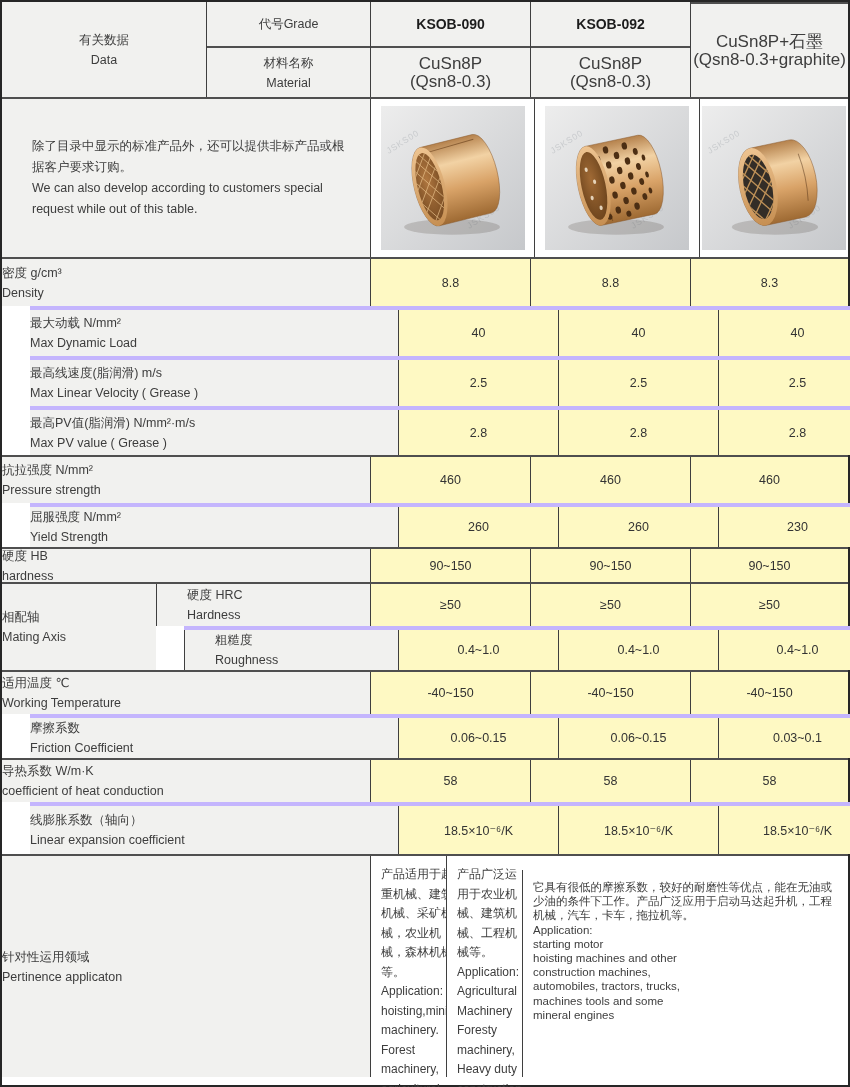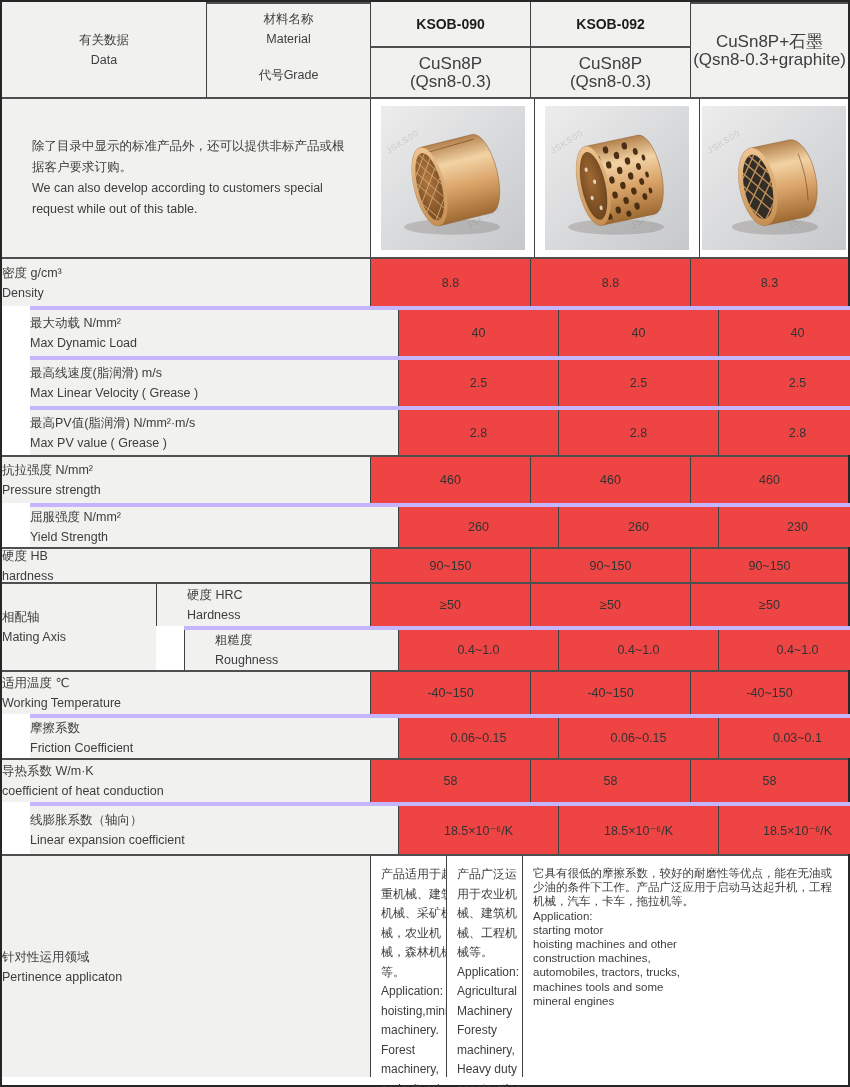--- a/index.html
+++ b/index.html
@@ -4,62 +4,62 @@
 <style>
   html,body{margin:0;padding:0;background:#ffffff;}
   body{font-family:"Liberation Sans","DejaVu Sans",sans-serif;color:#3d3d3d;}
   *{box-sizing:border-box;}
   .tbl{width:850px;height:1087px;border:2px solid #262626;background:#fff;}
   .row{display:flex;width:100%;}
   .cell{display:flex;flex-direction:column;justify-content:center;min-width:0;}
   .lab{background:#f1f1ef;align-items:flex-start;font-size:12.5px;line-height:20px;}
   .lab span{display:block;}
   .center{align-items:center;padding-left:0;text-align:center;}
-  .val{flex:1 1 auto;background:#ef4444;align-items:center;justify-content:center;font-size:12.5px;color:#333;text-align:center;}
+  .val{flex:1 1 auto;background:#fef9c3;align-items:center;justify-content:center;font-size:12.5px;color:#333;text-align:center;}
   .bl{border-left:1px solid #3f3f3f;}
   .bt1{border-top:4px solid #c4b5fd;margin-left:28px;}
   .bt2{border-top:2px solid #4f4f4f;}
   .w368{width:368px;flex:0 0 368px;}
   .w204{width:204px;flex:0 0 204px;}
   .w164{width:164px;flex:0 0 164px;}
   .w160{width:160px;flex:0 0 160px;}
   .w154{width:154px;flex:0 0 154px;}
   .w214{width:214px;flex:0 0 214px;}
   .hcol{display:flex;flex-direction:column;}
   .h44{height:44px;}
   .h51{height:51px;border-top:2px solid #4f4f4f;}
   .grade{font-weight:bold;font-size:14px;color:#1c1c1c;}
   .mat{font-size:17px;line-height:18px;}
   .introtxt{white-space:pre-line;font-size:12.5px;line-height:21px;padding:0 22px 0 30px;}
   .lab.intro{padding-left:0;align-items:stretch;}
   .imgcell{flex:1 1 auto;background:#ffffff;align-items:center;justify-content:center;}
   .app{flex:1 1 auto;background:#fff;justify-content:flex-start;align-items:flex-start;padding:9px 8px 6px 10px;font-size:12px;line-height:19.5px;white-space:pre-line;text-align:left;}
-  .app.small{font-size:11.5px;line-height:14.2px;padding-top:10px;}
+  .app.small{font-size:11.5px;line-height:14.2px;padding-top:10px;margin-top:14px;}
   .mating-right{flex:1 1 auto;display:flex;flex-direction:column;border-radius:29px;}
   .mating-right .row{flex:1 1 auto;}
   .sub-lab{padding-left:30px;}
   svg text.wm{font-size:9px;fill:#9aa0a6;opacity:.38;font-family:"Liberation Sans",sans-serif;letter-spacing:1px;}
 </style>
 </head>
 <body>
 
 <div class="tbl">
 
   <div class="row" style="height:95px">
     <div class="cell lab center w204">
       <span>有关数据</span>
       <span>Data</span>
     </div>
     <div class="hcol w164 bl">
+      <div class="cell lab center h44" style="flex:0 0 44px">
+        <span>代号Grade</span>
+      </div>
       <div class="cell lab center h51" style="flex:1 1 auto">
         <span>材料名称</span>
         <span>Material</span>
-      </div>
-      <div class="cell lab center h44" style="flex:0 0 44px">
-        <span>代号Grade</span>
       </div>
     </div>
     <div class="hcol w160 bl">
       <div class="cell lab center h44 grade" style="flex:0 0 44px">
         <span>KSOB-090</span>
       </div>
       <div class="cell lab center h51 mat" style="flex:1 1 auto">
         <span>CuSn8P</span>
         <span>(Qsn8-0.3)</span>
       </div>

